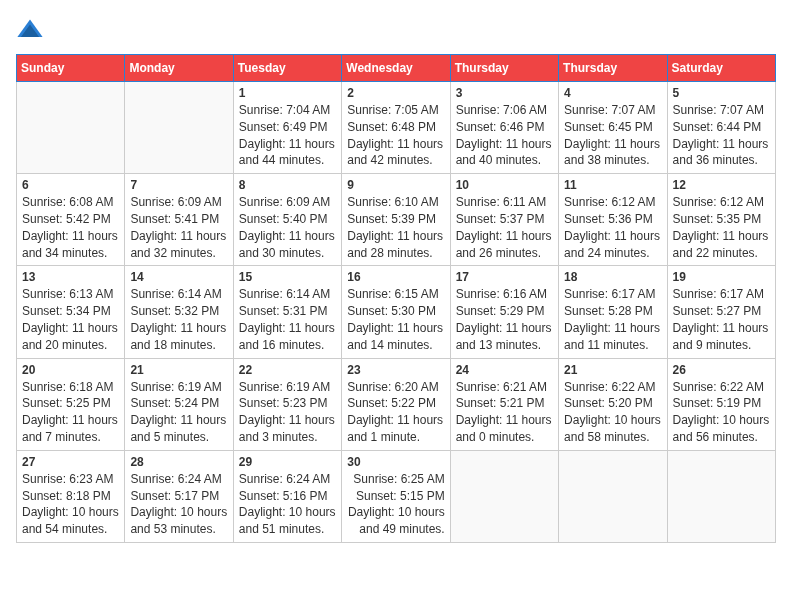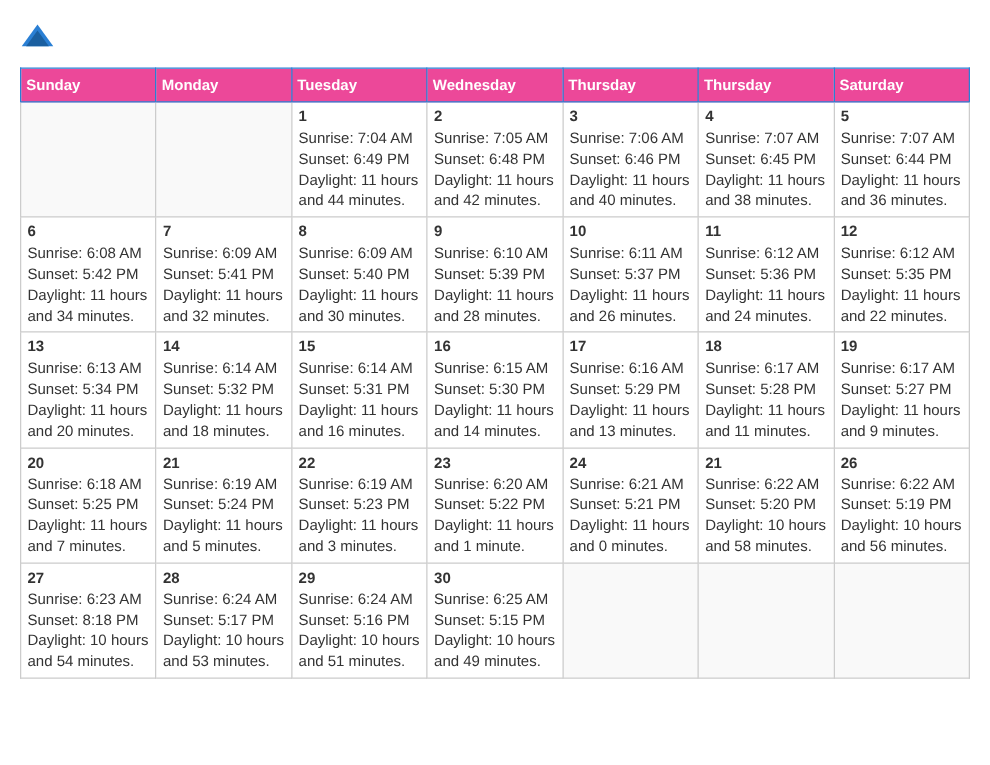--- a/index.html
+++ b/index.html
@@ -46,21 +46,21 @@
     .location {
       font-size: 14px;
       color: #555;
     }
     .calendar {
       width: 100%;
       border-collapse: collapse;
       border: 1px solid #ccc;
     }
     .calendar th {
-      background-color: #ec4899;
+      background-color: #ef4444;
       color: #fff;
       font-size: 12px;
       font-weight: bold;
       padding: 6px 4px;
       text-align: left;
       border: 1px solid #2a7fd4;
     }
     .calendar td {
       border: 1px solid #ccc;
       vertical-align: top;
@@ -299,21 +299,21 @@
 Daylight: 10 hours and 53 minutes.</div>
         </td>
         <td>
           <div class="day-number">29</div>
           <div class="day-info" style="white-space: pre-line;">Sunrise: 6:24 AM
 Sunset: 5:16 PM
 Daylight: 10 hours and 51 minutes.</div>
         </td>
         <td>
           <div class="day-number">30</div>
-          <div class="day-info" style="white-space: pre-line;">Sunrise: 6:25 AM
+          <div class="day-info" style="white-space: pre-line; text-align: right;">Sunrise: 6:25 AM
 Sunset: 5:15 PM
 Daylight: 10 hours and 49 minutes.</div>
         </td>
         <td class="empty"></td>
         <td class="empty"></td>
         <td class="empty"></td>
       </tr>
     </tbody>
 </table>
 

